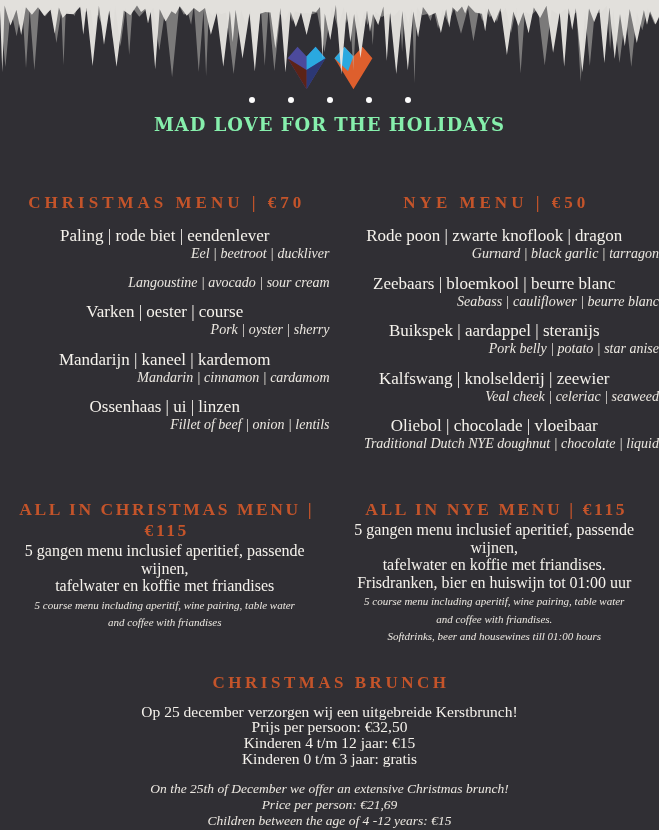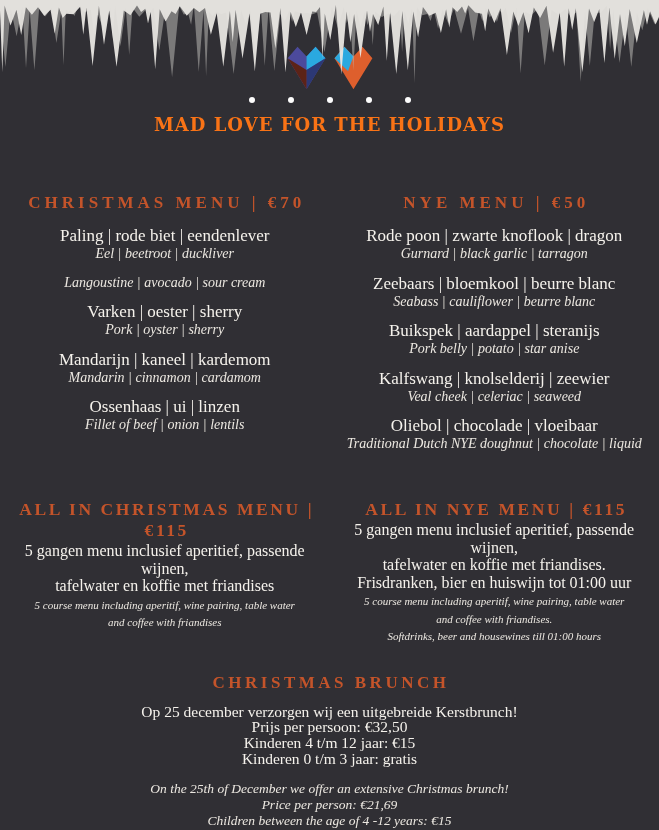--- a/index.html
+++ b/index.html
@@ -12,33 +12,33 @@
   }
   .page{position:relative;width:659px;height:830px;text-align:center;}
   .icicles{position:absolute;top:0;left:0;width:659px;height:88px;display:block;pointer-events:none;}
   .hearts{margin:0 auto;padding-top:42px;width:92px;height:52px;}
   .hearts svg{display:block;width:92px;height:52px;}
   .dots{margin-top:3px;display:flex;justify-content:center;gap:33px;}
   .dot{width:6px;height:6px;border-radius:50%;background:#fdfdfd;}
   .tagline{
     margin:11px 0 0;font-family:"DejaVu Serif","Liberation Serif",serif;
     font-size:18px;line-height:22px;font-weight:bold;letter-spacing:1px;
-    color:#f97316;
+    color:#86efac;
   }
   .menus{margin-top:56px;display:grid;grid-template-columns:1fr 1fr;}
   .menu-title,.allin-title{
     margin:0;color:#c4542a;font-size:17px;line-height:21px;font-weight:bold;
     letter-spacing:4px;padding-left:4px;
   }
   .allin-title{letter-spacing:2.6px;font-size:17.5px;}
   .menu-item{margin-top:13px;}
   .menu-item:first-of-type{margin-top:13px;}
   .menu-item + .menu-item{margin-top:10.5px;}
   .item-nl{font-size:17px;line-height:19px;color:#f5f2ec;}
-  .item-en{font-size:14px;line-height:18px;font-style:italic;color:#ece8e1;}
+  .item-en{font-size:14px;line-height:18px;font-style:italic;color:#ece8e1;text-align:right;}
   .allin{margin-top:46px;display:grid;grid-template-columns:1fr 1fr;}
   .allin-nl{margin-top:1px;font-size:16px;line-height:17.5px;color:#f5f2ec;}
   .allin-en{margin-top:2px;font-size:11px;line-height:17.5px;font-style:italic;color:#ece8e1;}
   .brunch{margin-top:27px;}
   .brunch-title{
     margin:0;color:#c4542a;font-size:17px;line-height:20px;font-weight:bold;
     letter-spacing:3.5px;padding-left:3px;
   }
   .brunch-nl{margin-top:11px;font-size:15.5px;line-height:15.8px;color:#f5f2ec;}
   .brunch-en{margin-top:14px;font-size:13.5px;line-height:16px;font-style:italic;color:#ece8e1;}
@@ -83,21 +83,21 @@
     <section class="menu-col">
       <h2 class="menu-title">CHRISTMAS MENU | €70</h2>
       <div class="menu-item">
         <div class="item-nl">Paling | rode biet | eendenlever</div>
         <div class="item-en">Eel | beetroot | duckliver</div>
       </div>
       <div class="menu-item">
         <div class="item-en">Langoustine | avocado | sour cream</div>
       </div>
       <div class="menu-item">
-        <div class="item-nl">Varken | oester | sherry</div>
+        <div class="item-nl">Varken | oester | course</div>
         <div class="item-en">Pork | oyster | sherry</div>
       </div>
       <div class="menu-item">
         <div class="item-nl">Mandarijn | kaneel | kardemom</div>
         <div class="item-en">Mandarin | cinnamon | cardamom</div>
       </div>
       <div class="menu-item">
         <div class="item-nl">Ossenhaas | ui | linzen</div>
         <div class="item-en">Fillet of beef | onion | lentils</div>
       </div>

